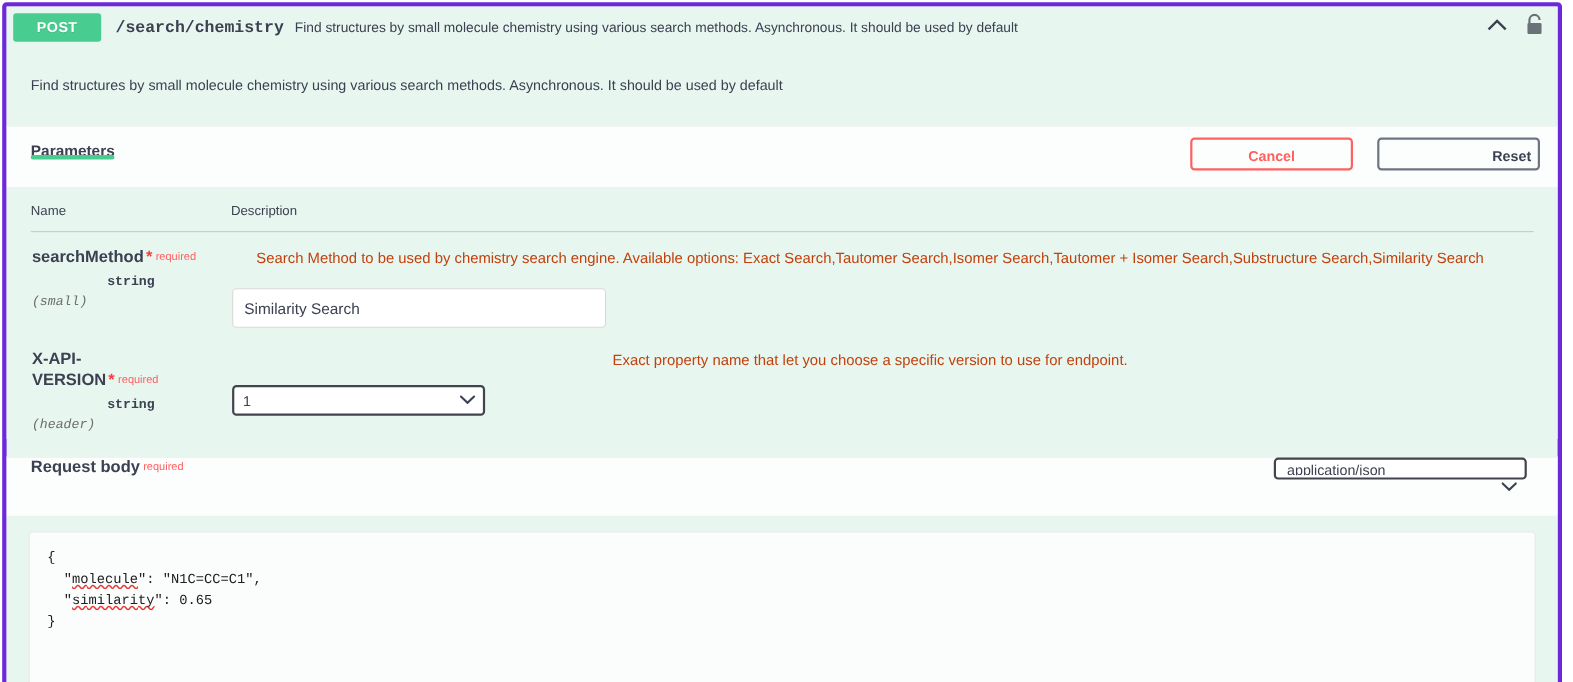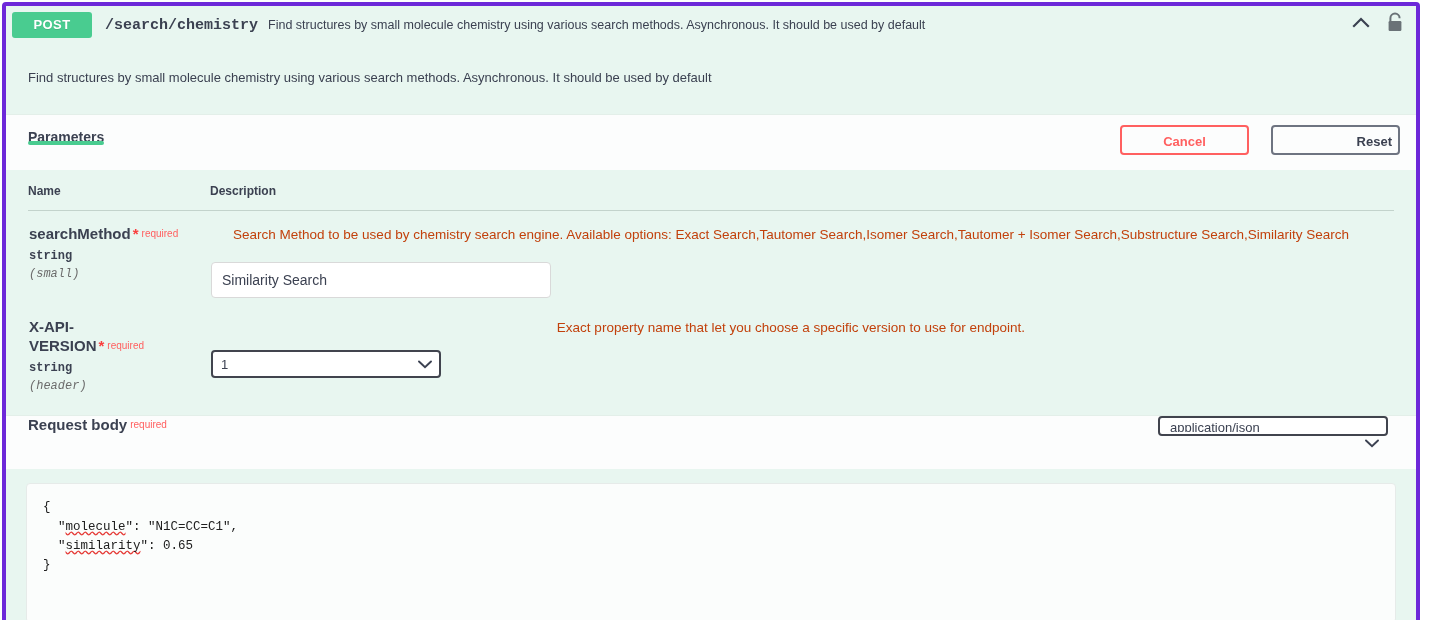--- a/index.html
+++ b/index.html
@@ -107,41 +107,41 @@
   .tab.active::after {
     content: "";
     position: absolute;
     left: 0; right: 0; bottom: 0;
     height: 4px;
     background: #49cc90;
     border-radius: 2px;
   }
   .btn-group { display: flex; gap: 22px; margin-top: -4px; }
   .btn {
-    width: 129px;
+    width: 148px;
     height: 30px;
     font-size: 13px;
     font-weight: bold;
     background: transparent;
     border-radius: 4px;
     cursor: pointer;
     font-family: "Liberation Sans", sans-serif;
     line-height: 28px;
     text-align: center;
   }
   .btn-cancel { border: 2px solid #ff6060; color: #ff6060; }
   .btn-reset  { border: 2px solid #6e7481; color: #3b4151; text-align: right; }
 
   
   .params-wrap { background: #e8f6f0; padding: 0 22px; }
   table.params { width: 100%; border-collapse: collapse; }
   table.params th {
     text-align: left;
     font-size: 12px;
-    font-weight: bold;
+    font-weight: normal;
     color: #3b4151;
     padding: 14px 0 12px 0;
     border-bottom: 1px solid #c3d3cc;
   }
   th.col-name { width: 182px; }
   table.params td {
     vertical-align: top;
     padding-top: 14px;
     padding-bottom: 6px;
   }
@@ -153,20 +153,21 @@
     max-width: 130px;
   }
   .req-star { color: #f93e3e; font-weight: bold; font-size: 15px; margin-left: 2px;}
   .req-word { color: #ff6060; font-size: 10px; font-weight: normal; margin-left: 3px; vertical-align: 2px;}
   .p-type {
     font-family: "Liberation Mono", monospace;
     font-size: 12px;
     font-weight: bold;
     color: #3b4151;
     margin-top: 6px;
+    text-align: center;
   }
   .p-in {
     font-family: "Liberation Mono", monospace;
     font-size: 12px;
     font-style: italic;
     color: #6b6b6b;
     margin-top: 4px;
   }
   .p-desc {
     font-size: 13.5px;

